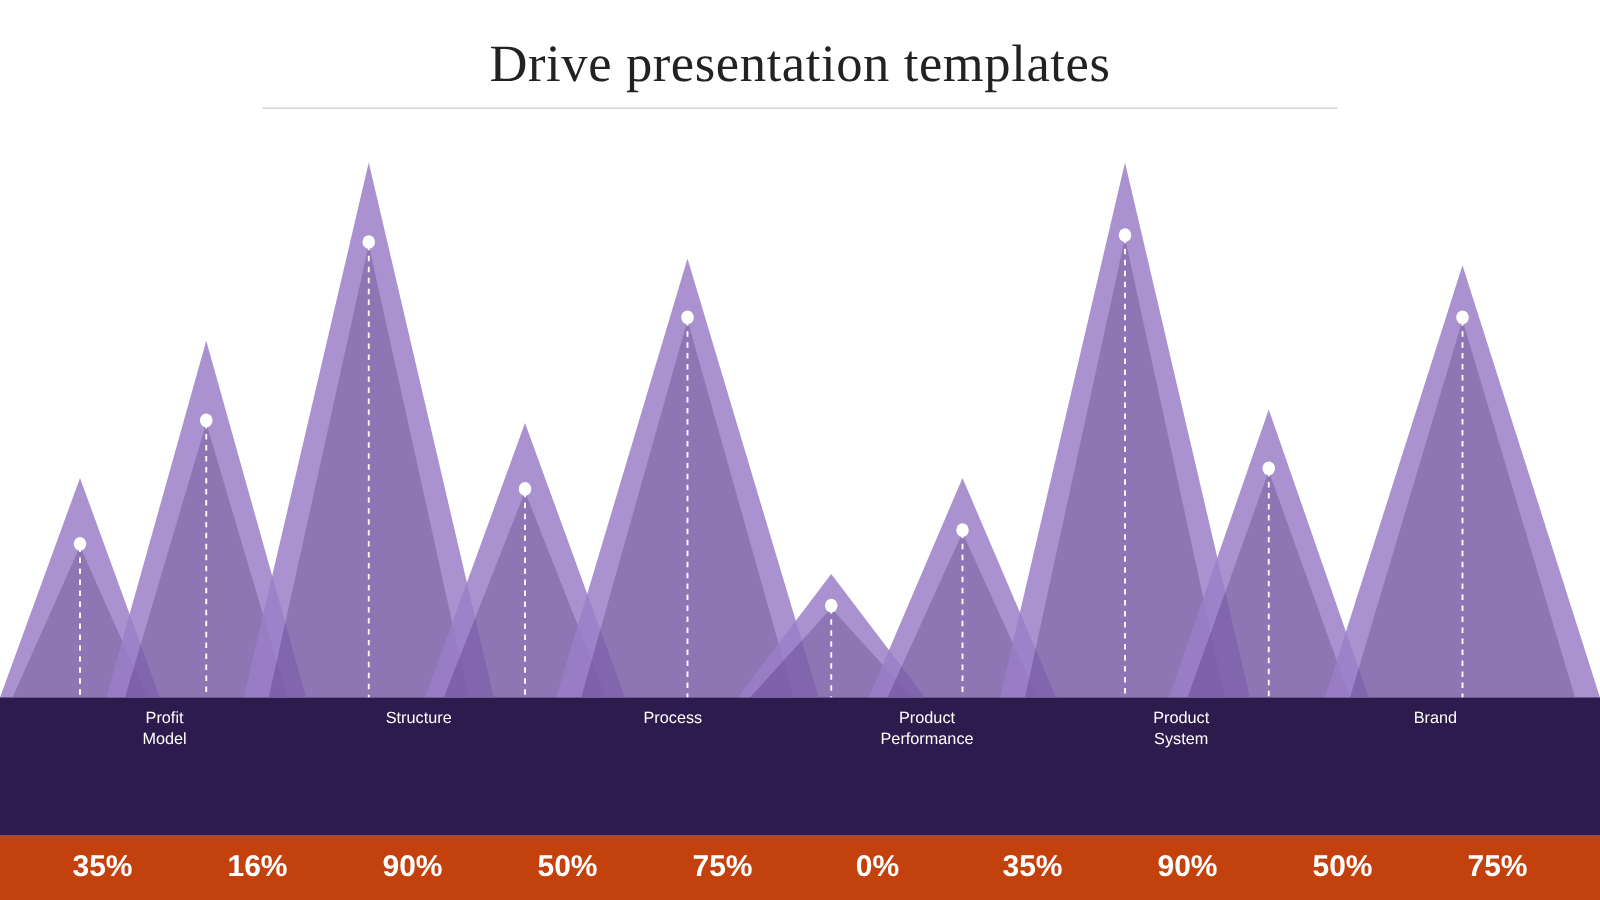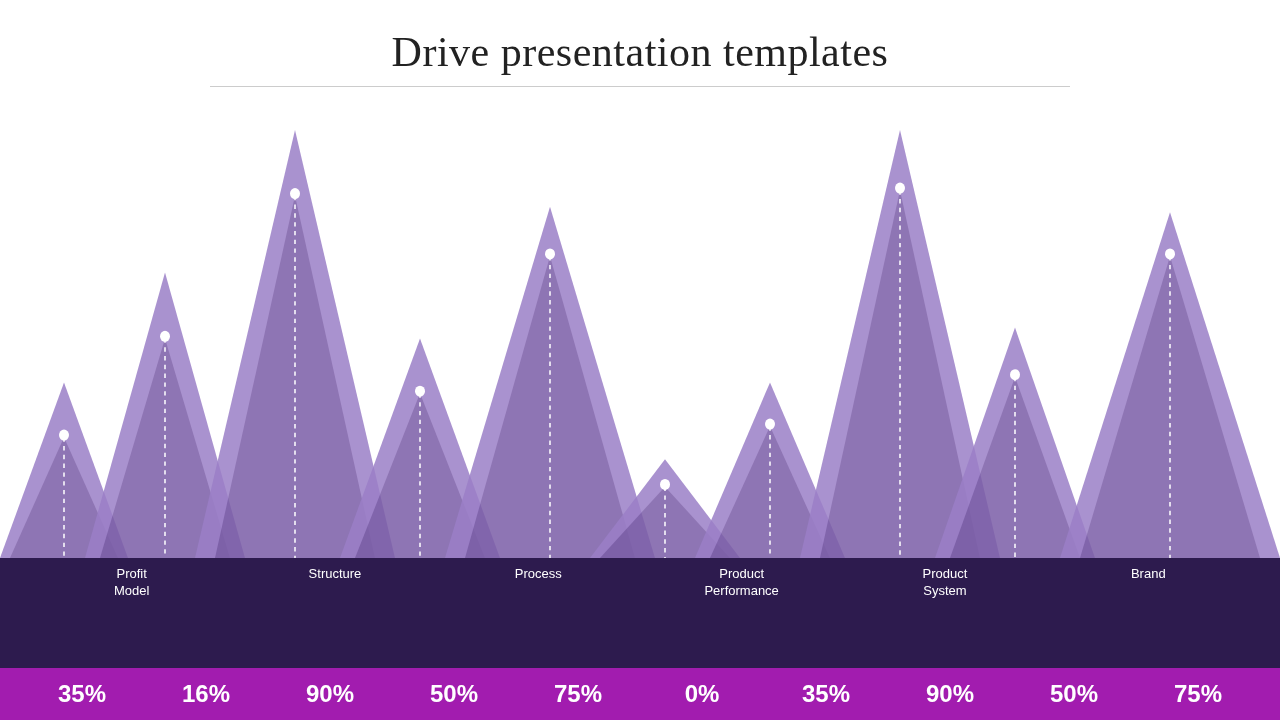--- a/index.html
+++ b/index.html
@@ -69,21 +69,21 @@
     .category-label {
       font-size: 13px;
       text-align: center;
       font-family: Arial, sans-serif;
       font-weight: 400;
       line-height: 1.3;
       min-height: 34px;
     }
     .percentage-bar {
       width: 100%;
-      background: #a21caf;
+      background: #c2410c;
       display: flex;
       align-items: center;
       justify-content: space-around;
       padding: 0 20px;
       height: 52px;
     }
     .percentage-item {
       width: 115px;
       text-align: center;
       color: #fff;

